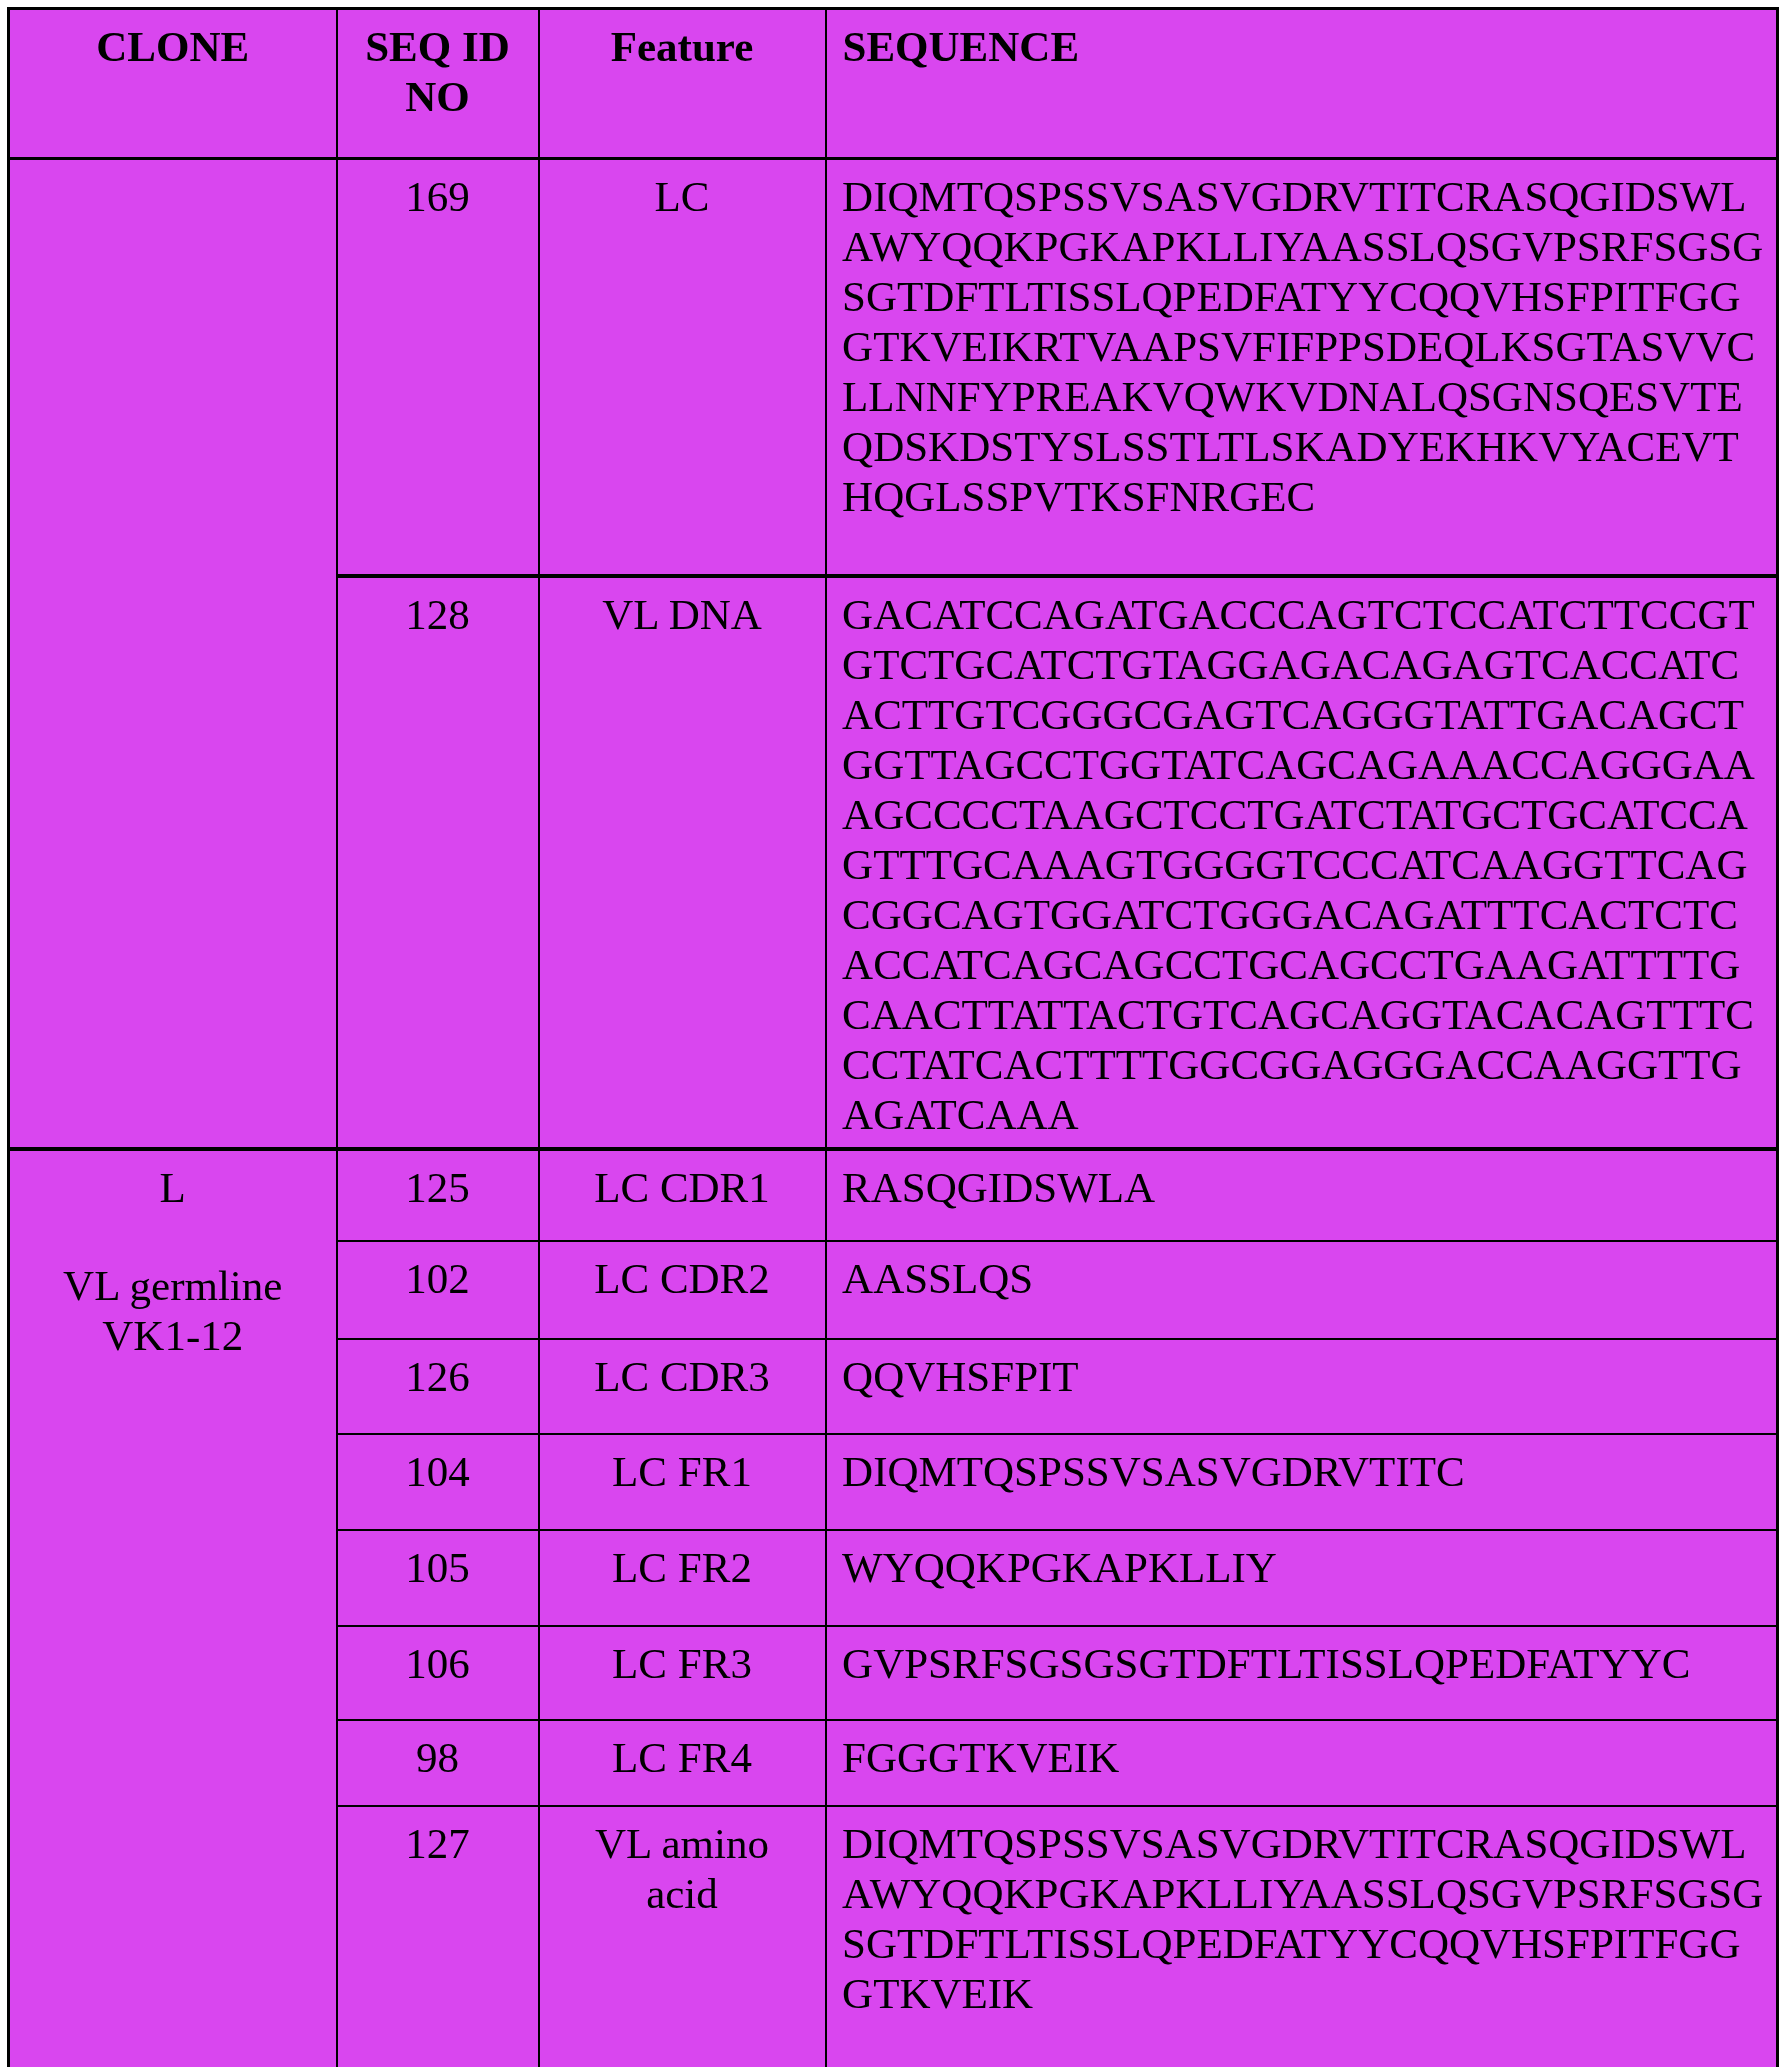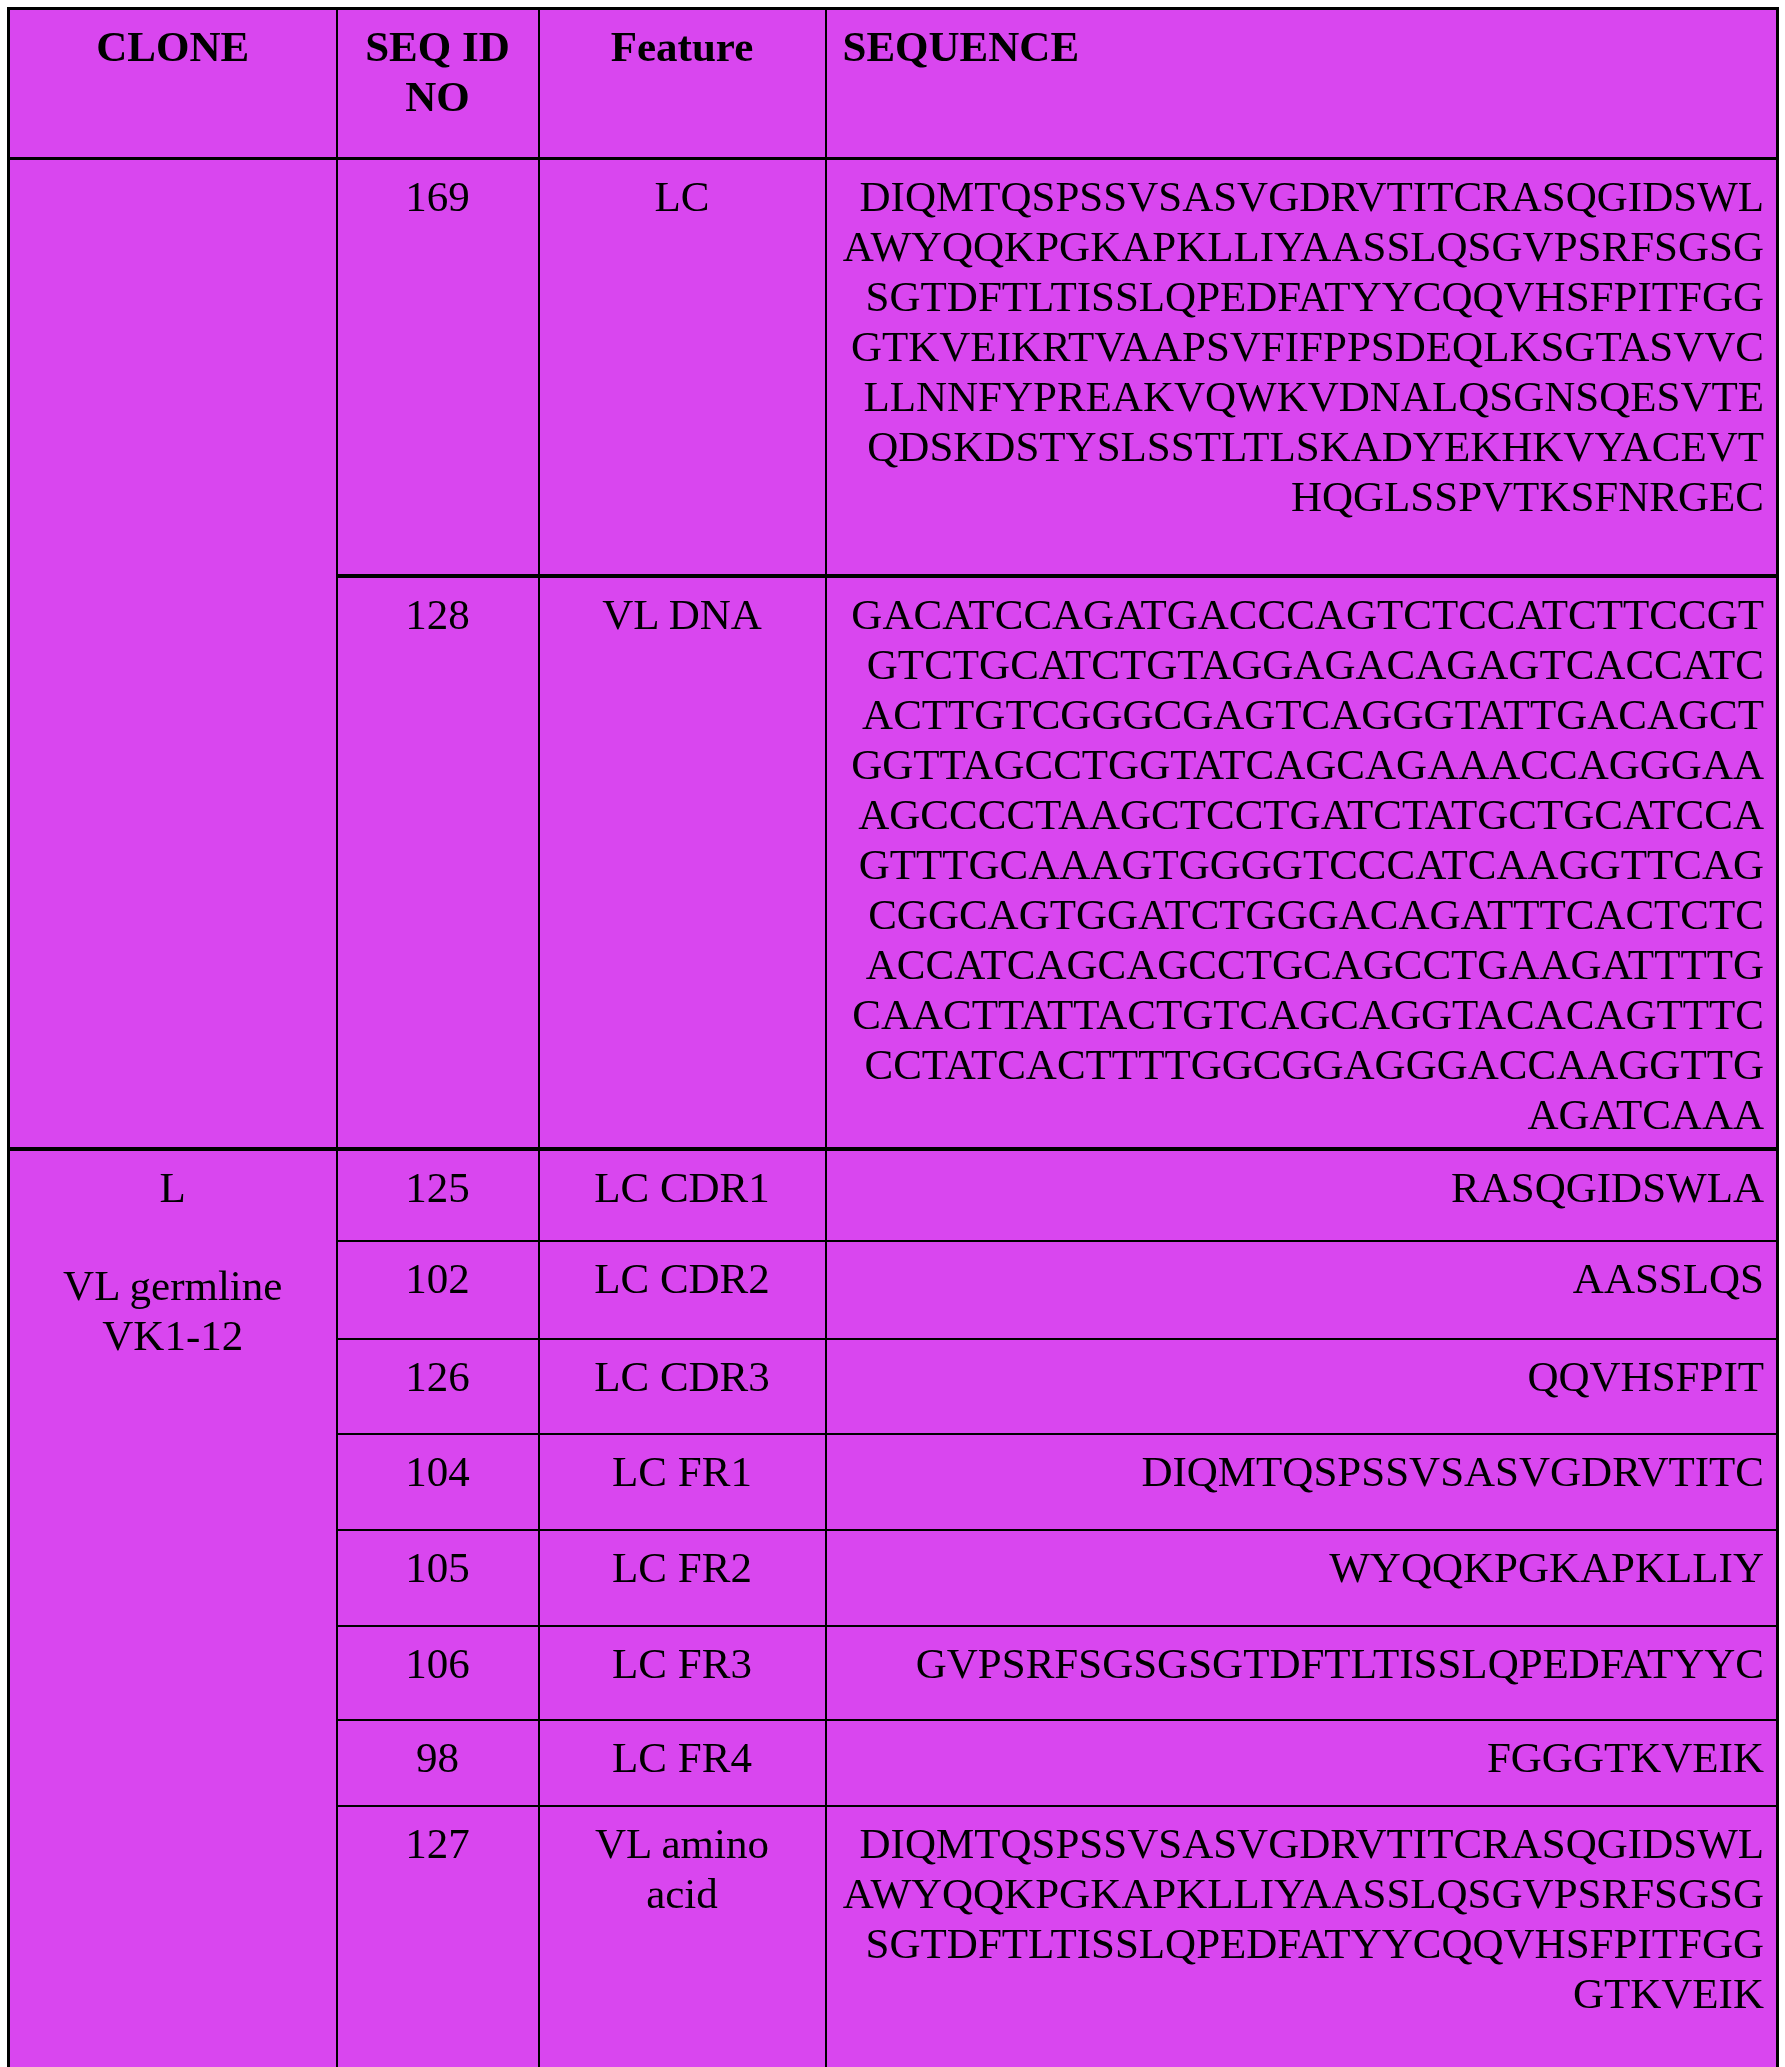--- a/index.html
+++ b/index.html
@@ -42,21 +42,21 @@
     border-bottom-width: 3.5px;
   }
   th.h-sequence {
     text-align: left;
     padding-left: 16px;
   }
   td.cell-clone   { text-align: center; }
   td.cell-seqid   { text-align: center; }
   td.cell-feature { text-align: center; padding-left: 21px; padding-right: 21px; }
   td.cell-seq {
-    text-align: right;
+    text-align: left;
     padding: 12px 12px 7px 15.6px;
     word-break: break-all;
   }
 
   
   tr.group-start td { border-top-width: 4.3px; }
 
   
   tr.r-header  { height: 150px; }
   tr.r-lc      { height: 417px; }

